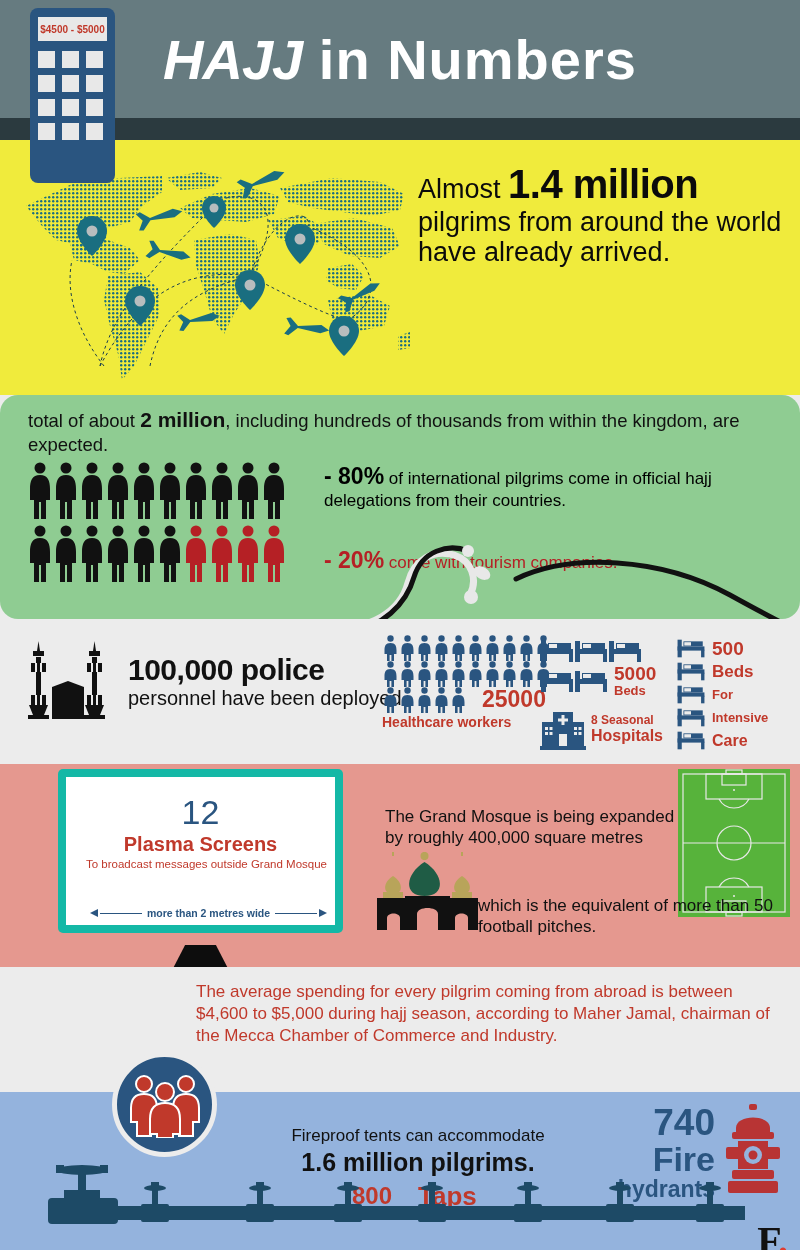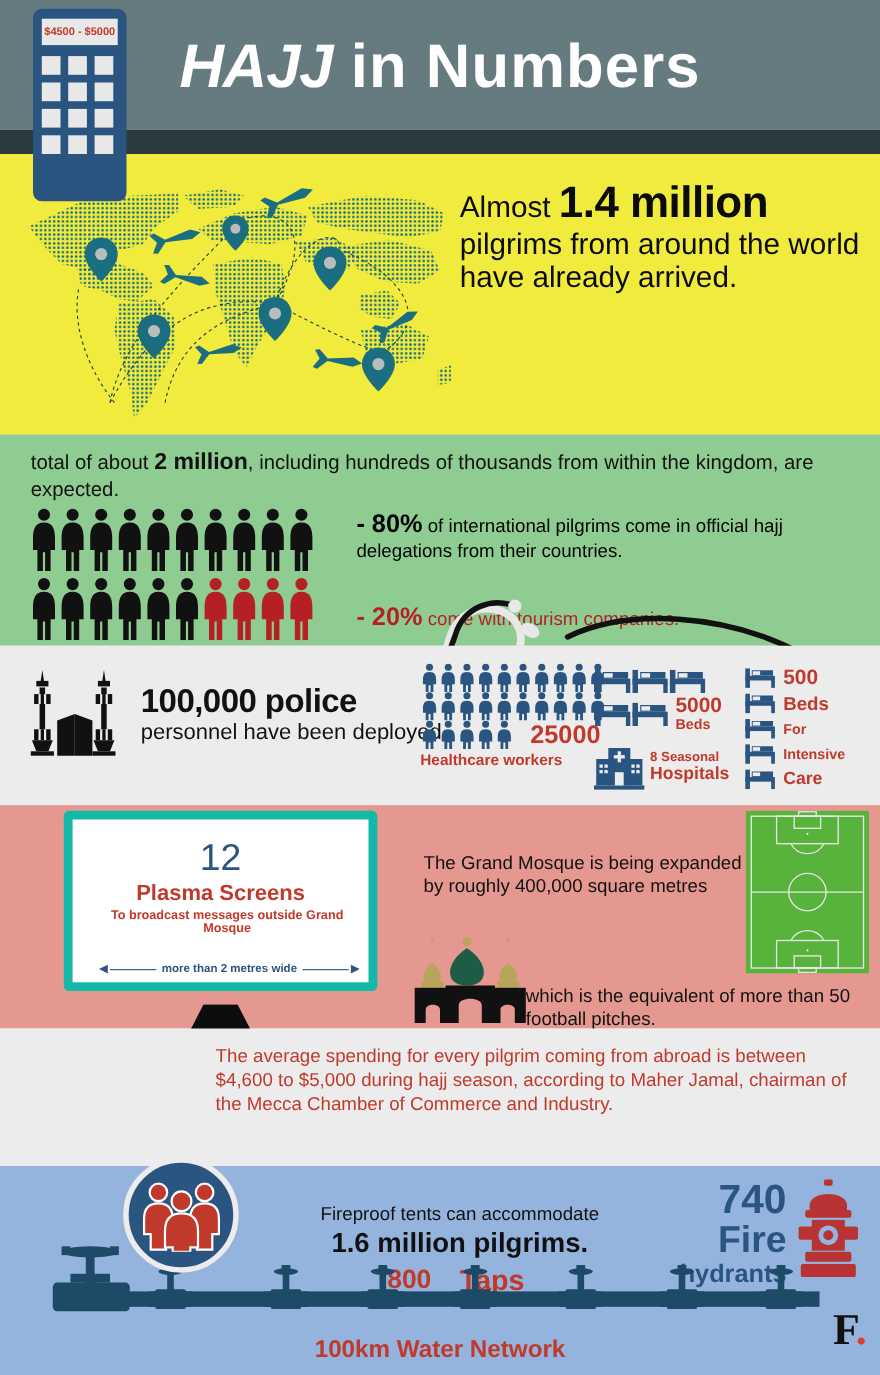--- a/index.html
+++ b/index.html
@@ -28,21 +28,21 @@
   .yellow { background: #F0EB3C; height: 255px; position: relative; }
   .mapwrap { position: absolute; left: 12px; top: 8px; width: 400px; height: 240px; }
   .mapwrap svg { width: 100%; height: 100%; }
   .yellow-text {
     position: absolute; left: 418px; top: 22px; width: 370px;
     color: #0B0B0B; font-size: 27px; line-height: 1.12;
   }
   .yellow-text .big { font-size: 40px; font-weight: bold; letter-spacing: -0.5px; }
 
   
-  .green { background: #8FCC92; height: 192px; position: relative; padding: 12px 0 0 28px; }
+  .green { background: #8FCC92; height: 224px; position: relative; padding: 12px 0 0 28px; border-radius: 18px; }
   .green .lead { font-size: 18.5px; color: #111; line-height: 1.25; width: 730px; }
   .green .lead b { font-size: 21px; font-weight: bold; }
   .peoplerow { display: flex; align-items: flex-end; margin-top: 6px; gap: 28px; }
   .pfigs { display: flex; gap: 2px; }
   .pfig { width: 24px; height: 57px; }
   .prow-text { margin-left: 10px; font-size: 17px; line-height: 1.2; padding-bottom: 8px; }
   .prow-text .pct { font-size: 23px; font-weight: bold; }
   .red-txt { color: #B52025; }
   .stetho { position: absolute; right: 0; top: 148px; width: 470px; height: 90px; pointer-events: none; }
 
@@ -71,21 +71,21 @@
   .icuicon { width: 30px; height: 21px; }
   .icu-t { margin-left: 6px; font-weight: bold; color: #C0392B; }
 
   
   .pink { background: #E5988F; height: 203px; position: relative; }
   .monitor { position: absolute; left: 58px; top: 5px; width: 285px; }
   .mon-frame { background: #14b8a6; border-radius: 5px; padding: 8px; }
   .mon-screen { background: #FFFFFF; height: 148px; position: relative; text-align: center; padding-top: 16px; }
   .mon-12 { font-size: 34px; color: #2A5580; font-weight: normal; line-height: 38px; }
   .mon-ps { font-size: 20px; color: #C0392B; font-weight: bold; margin-top: 2px; }
-  .mon-sub { font-size: 11.5px; color: #C0392B; font-weight: bold; margin-top: 2px; padding-left: 12px; }
+  .mon-sub { font-size: 11.5px; color: #C0392B; font-weight: normal; margin-top: 2px; padding-left: 12px; }
   .mon-arrow { position: absolute; left: 24px; right: 8px; bottom: 6px; display: flex; align-items: center; }
   .mon-arrow .line { flex: 1; height: 1px; background: #2A5580; position: relative; }
   .mon-arrow .atxt { font-size: 10.5px; color: #2A5580; font-weight: bold; padding: 0 5px; white-space: nowrap; }
   .mon-neck { width: 70px; height: 38px; background: #0D0D0D; margin: 0 auto;
     clip-path: polygon(28% 0, 72% 0, 100% 100%, 0 100%); }
   .mon-base { width: 128px; height: 9px; background: #0D0D0D; margin: 0 auto; border-radius: 2px; }
   .mon-dot { width: 10px; height: 10px; border-radius: 50%; background: #E5988F; margin: 2px auto 0; }
   .pinktext { position: absolute; left: 385px; top: 42px; width: 300px; font-size: 17px; line-height: 1.25; color: #111; }
   .pitch { position: absolute; left: 678px; top: 5px; width: 112px; height: 148px; }
   .mosque-ic { position: absolute; left: 375px; top: 852px; width: 105px; height: 78px; }

